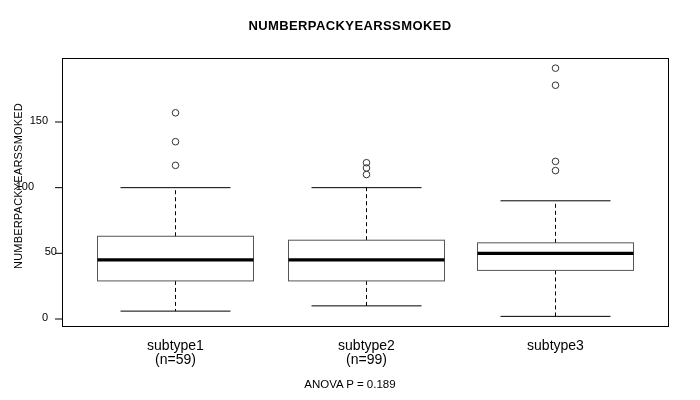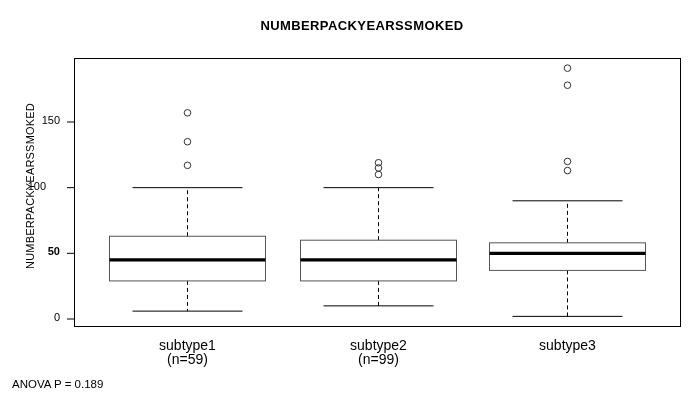--- a/index.html
+++ b/index.html
@@ -1,34 +1,34 @@
 <!DOCTYPE html>
 <html><head>
 <meta charset="utf-8">
 <style>
   html,body{margin:0;padding:0;background:#ffffff;}
   body{width:700px;height:400px;position:relative;overflow:hidden;
        font-family:"Liberation Sans", sans-serif;color:#000;}
 
-  #plot-root{position:absolute;left:0;top:0;width:560px;height:400px;margin-left:12px;}
+  #plot-root{position:absolute;left:0;top:0;width:560px;height:400px;}
 
   .chart-title{
     position:absolute;left:0;top:18px;width:700px;text-align:center;
     font-size:13px;font-weight:bold;letter-spacing:.4px;
   }
 
   .y-axis-title{
     position:absolute;
     left:-92px;top:180px;width:220px;text-align:center;
     font-size:11px;letter-spacing:.2px;
     transform:rotate(-90deg);transform-origin:center center;
   }
 
   .anova-note{
-    position:absolute;left:0;top:378px;width:700px;text-align:left;
+    position:absolute;left:0;top:378px;width:700px;text-align:center;
     font-size:11.5px;
   }
 
   #panel{
     position:absolute;left:62px;top:58px;width:607px;height:269px;
     border:1px solid #000;box-sizing:border-box;background:transparent;
   }
 
   svg.overlay{position:absolute;left:0;top:0;width:700px;height:400px;
               overflow:visible;pointer-events:none;}
@@ -89,21 +89,21 @@
         <line x1="477.5" y1="253.33333333333334" x2="633.5" y2="253.33333333333334" stroke="#000000" stroke-width="3.2"></line>
         <circle cx="555.5" cy="68.15333333333336" r="3.3" fill="none" stroke="#333333" stroke-width="1"></circle>
         <circle cx="555.5" cy="85.22666666666669" r="3.3" fill="none" stroke="#333333" stroke-width="1"></circle>
         <circle cx="555.5" cy="161.4" r="3.3" fill="none" stroke="#333333" stroke-width="1"></circle>
         <circle cx="555.5" cy="170.59333333333333" r="3.3" fill="none" stroke="#333333" stroke-width="1"></circle>
       </g>
     </svg>
 
   <div id="ytick-labels">
       <div class="tick-label" style="left: 14px; top: 311px;">0</div>
-      <div class="tick-label" style="left: 14px; top: 245.333px; font-weight: bold;">50</div>
+      <div class="tick-label" style="left: 23px; top: 245.333px;">50</div>
       <div class="tick-label" style="left: 0; top: 179.667px; text-align: right;">100</div>
       <div class="tick-label" style="left: 14px; top: 114px;">150</div>
     </div>
   <div id="xcat-labels">
       <div class="x-cat" style="left: 95.5px; top: 338px;"><span>subtype1</span><span class="cat-n">(n=59)</span></div>
       <div class="x-cat" style="left: 286.5px; top: 338px;"><span>subtype2</span><span class="cat-n">(n=99)</span></div>
       <div class="x-cat" style="left: 475.5px; top: 338px;"><span>subtype3</span></div>
     </div>
 
   <div class="anova-note">ANOVA P = 0.189</div>

